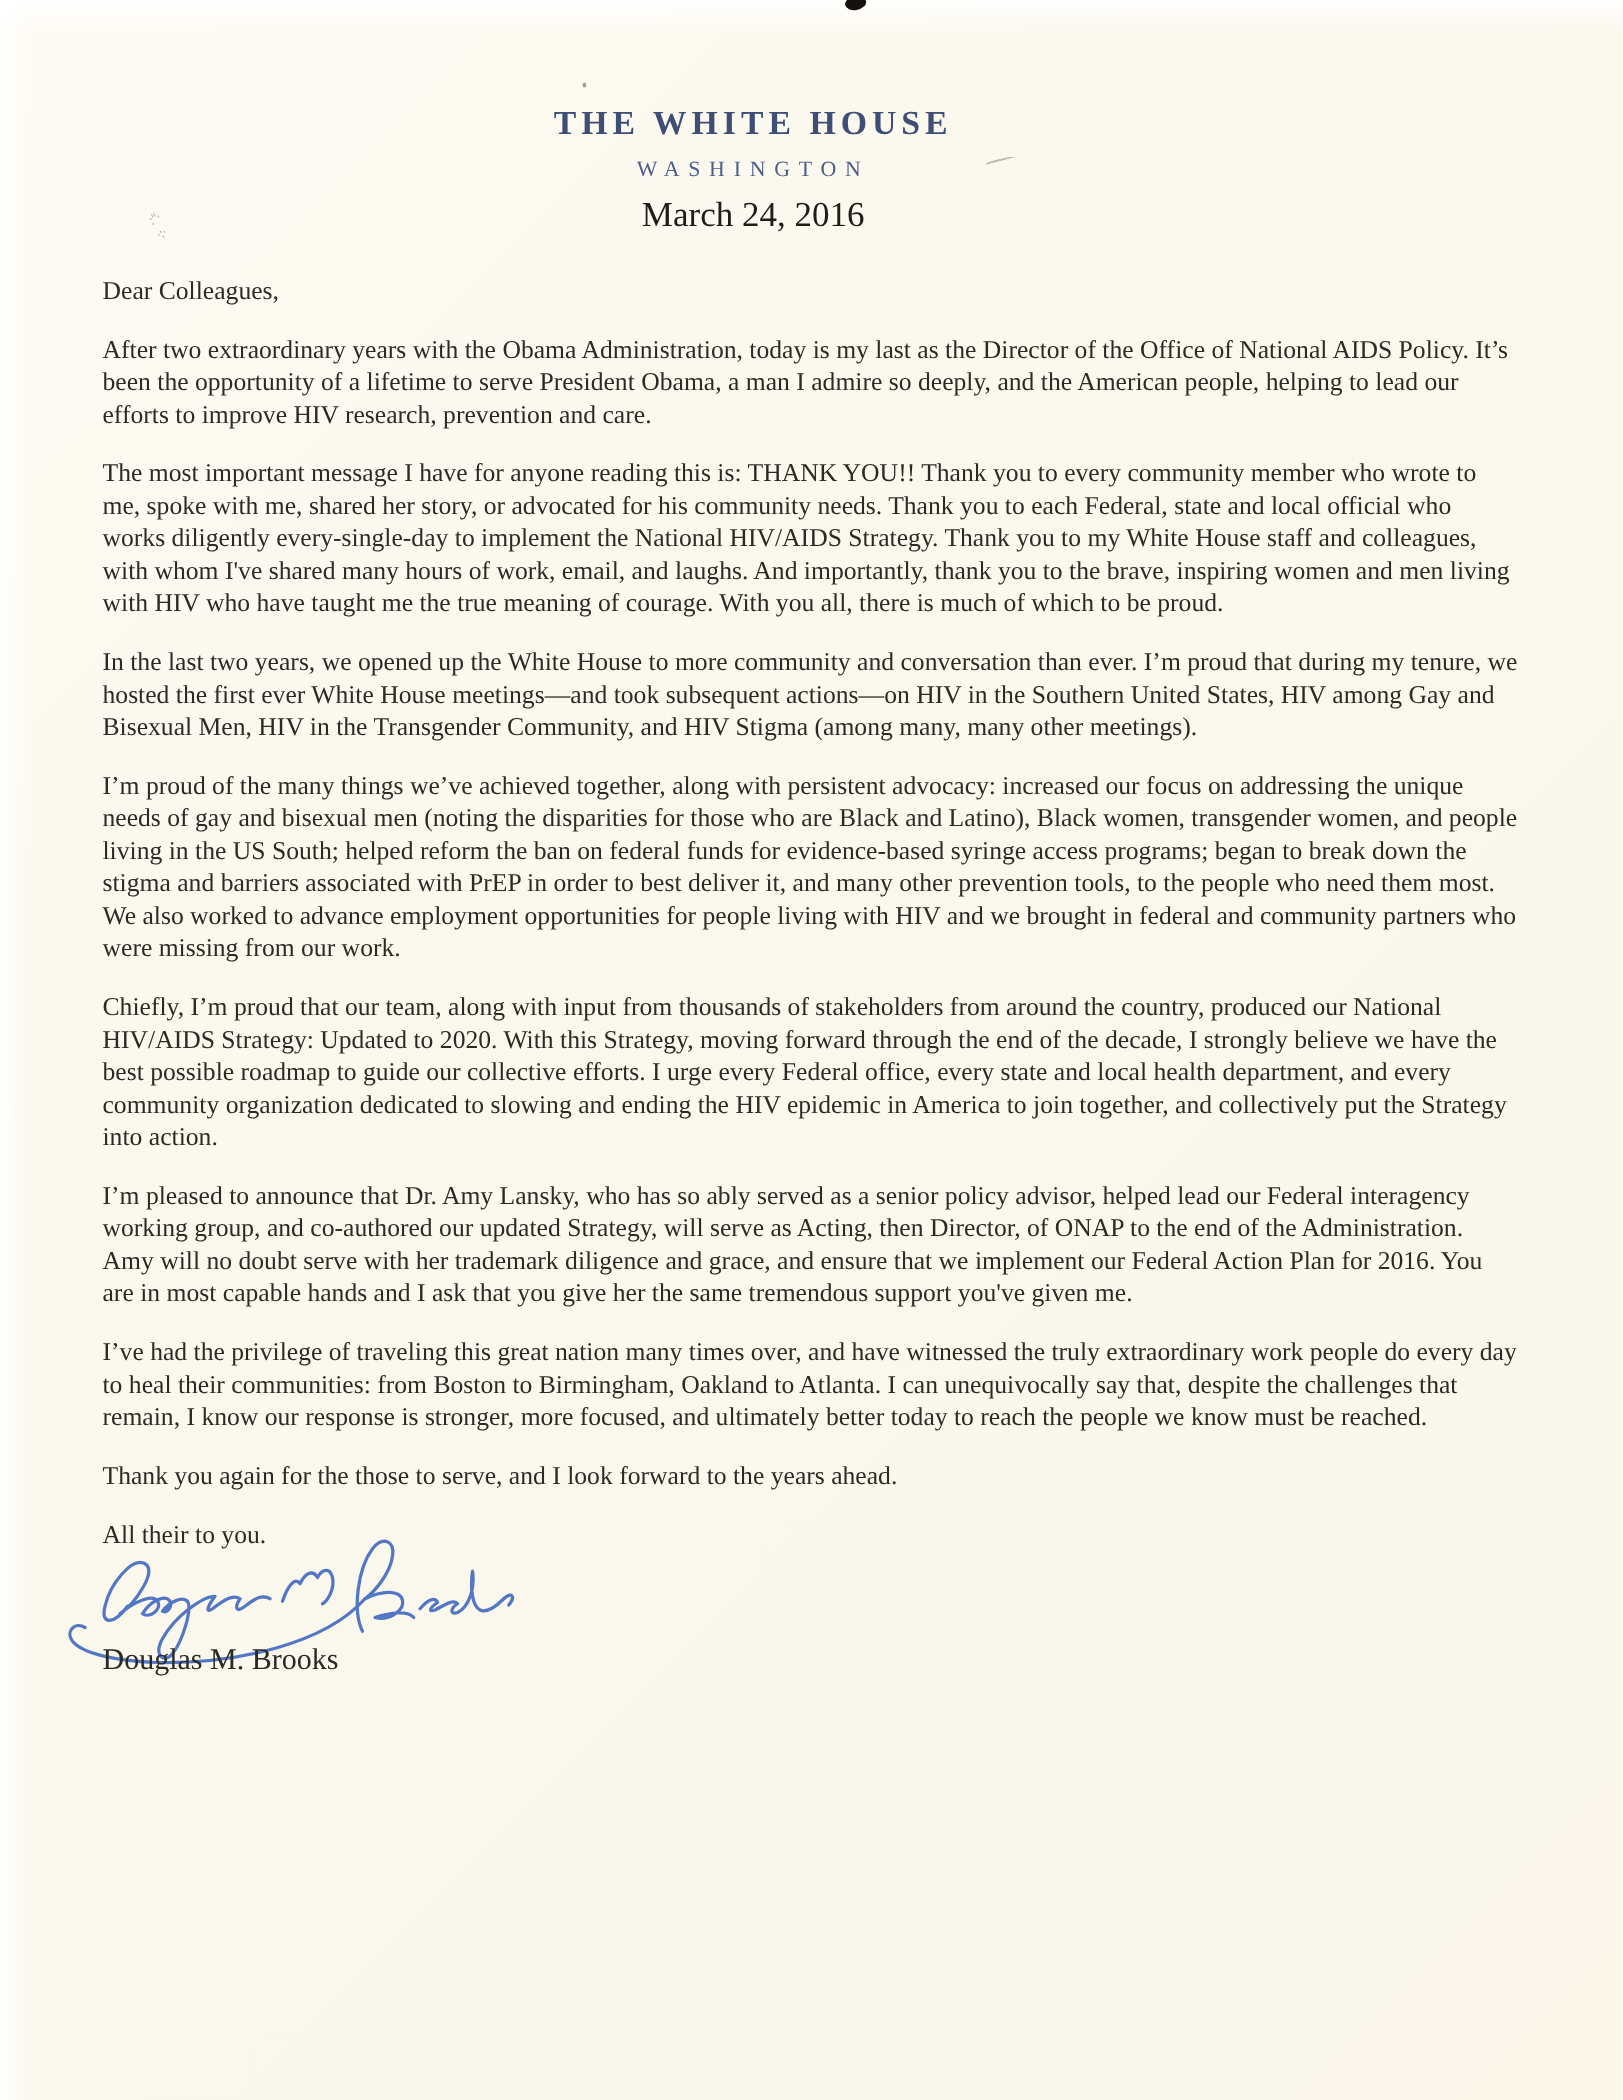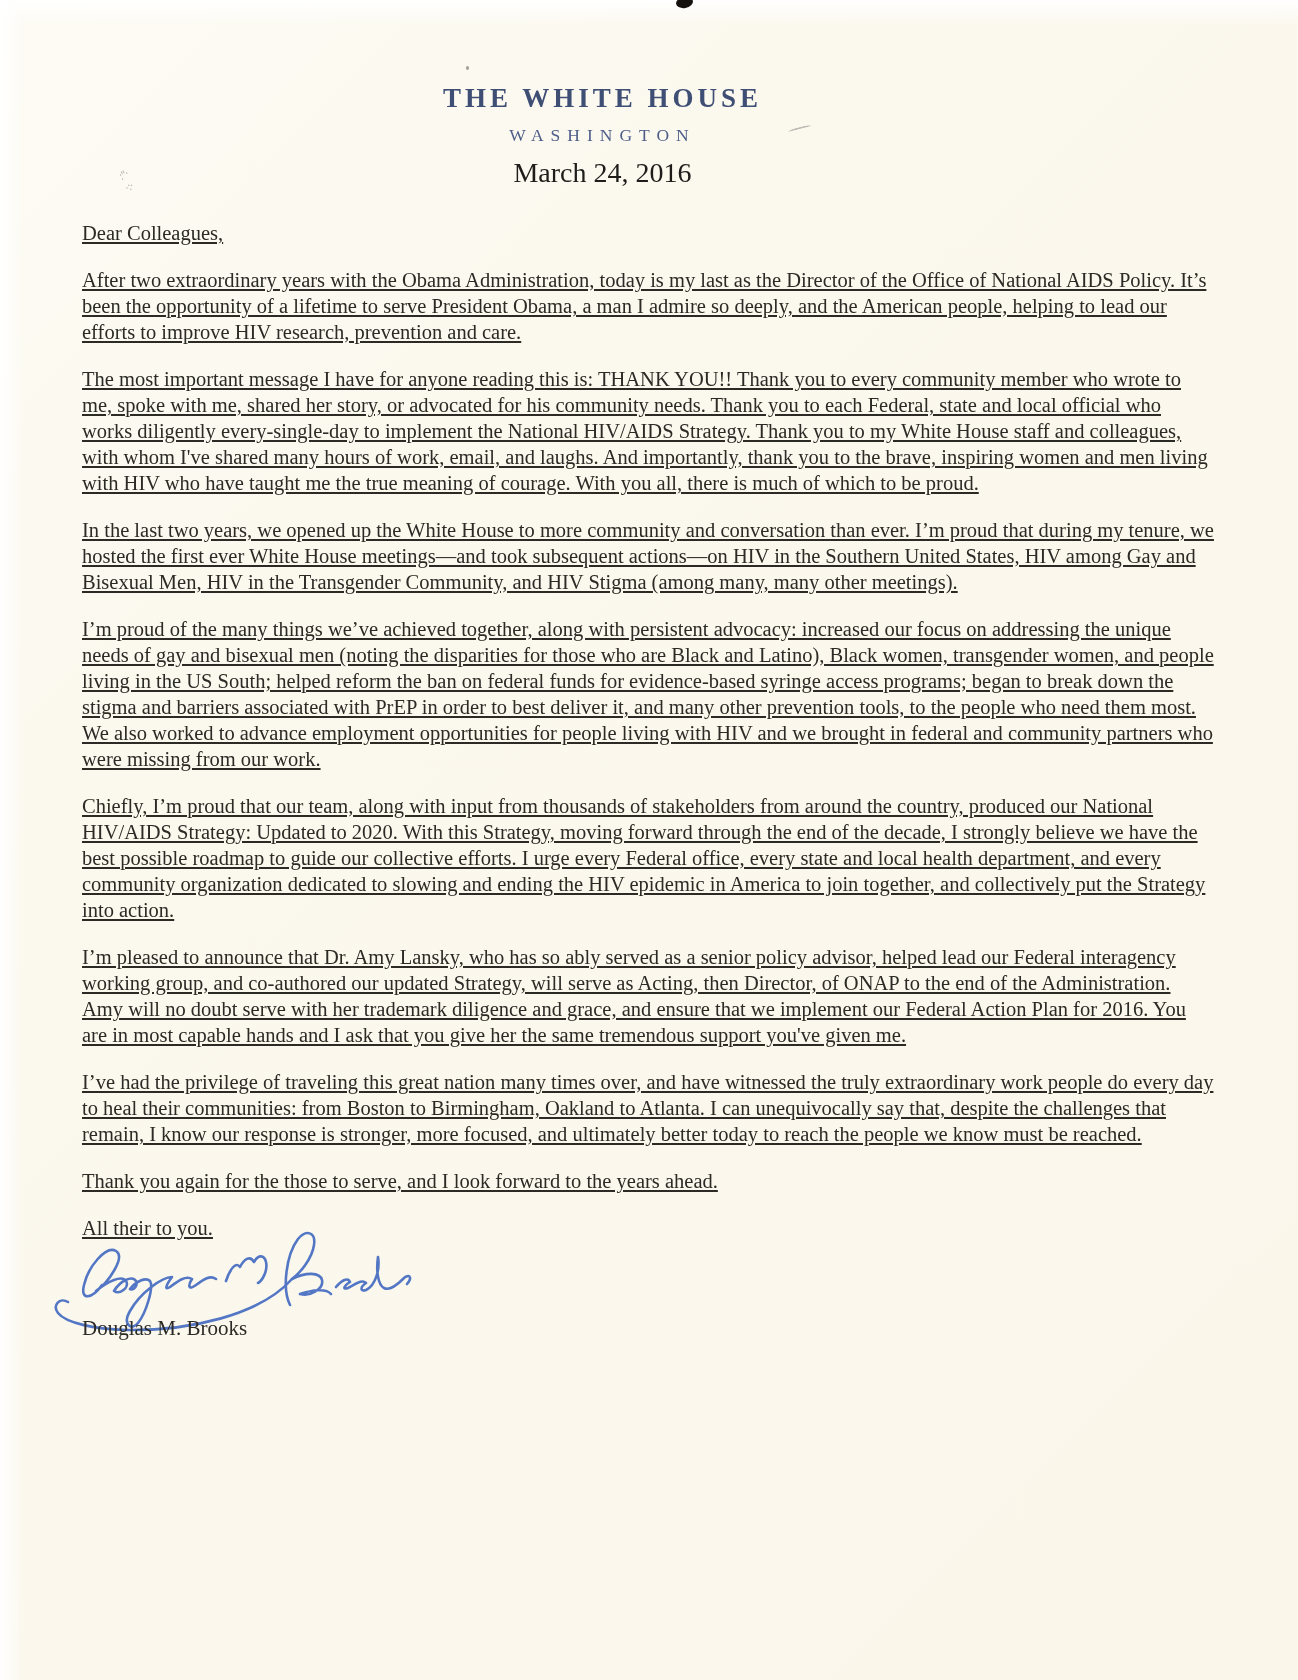--- a/index.html
+++ b/index.html
@@ -58,27 +58,27 @@
     font-weight: normal;
     letter-spacing: 7px;
     color: #4e5e88;
   }
   .date-line {
     margin-top: 15px;
     font-size: 28px; line-height: 26px;
     color: #1e1d1a;
     font-weight: normal;
   }
-  .body-text { font-size: 20.5px; line-height: 26px; text-decoration: underline; }
+  .body-text { font-size: 20.5px; line-height: 26px; }
   .salutation { margin-top: 34px; }
   .para { margin: 21px 0 0 0; }
   .closing-line { margin-top: 21px; }
   .sig-block { position: relative; height: 102px; margin-top: 0; }
   .sig-svg { position: absolute; left: -32px; top: -14px; }
-  .typed-name { position: absolute; left: 0; bottom: 2px; font-size: 21px; line-height: 26px; }
+  .typed-name { position: absolute; left: 0; bottom: 2px; font-size: 24px; line-height: 26px; }
 </style>
 </head>
 <body>
 
 <div class="scan-edge-top"></div>
 <div class="scan-edge-left"></div>
 <div class="scan-mark-top"></div>
 <div class="tiny-dot"></div>
 <div class="pencil-dash"></div>
 <div class="pencil-scribble">:''·<br>·:·</div>

